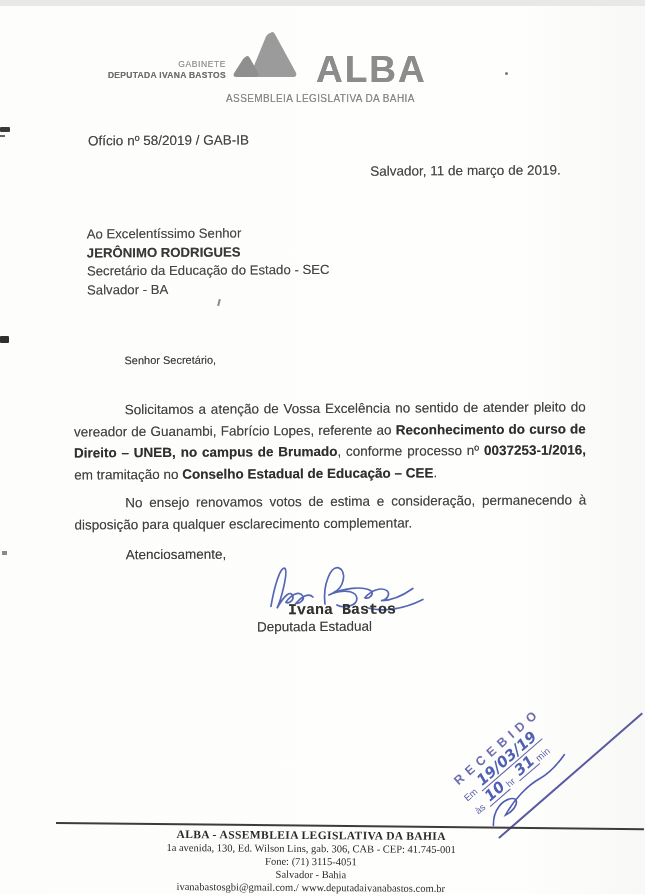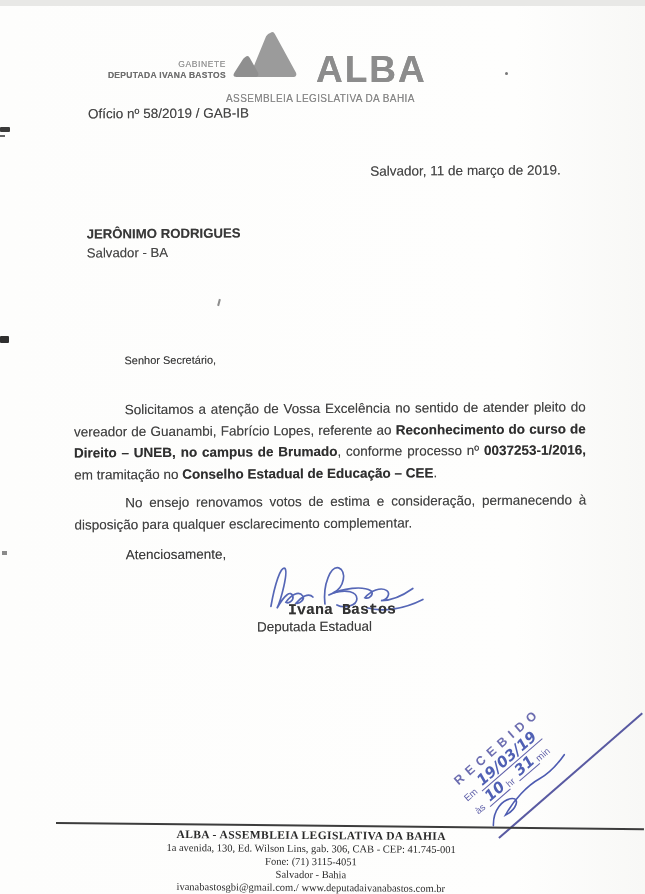--- a/index.html
+++ b/index.html
@@ -18,21 +18,21 @@
   .cabinet{position:absolute;top:53px;left:58px;width:168px;text-align:right;line-height:11px;}
   .cabinet .l1{font-size:8.5px;color:#9a9a9a;letter-spacing:.6px;}
   .cabinet .l2{font-size:8.5px;color:#6f6f6f;font-weight:bold;letter-spacing:.3px;}
   .logo{position:absolute;top:24px;left:226px;width:230px;}
   .logo-top{display:flex;align-items:flex-end;}
   .logo-word{font-size:37px;font-weight:bold;color:#8c8c8c;letter-spacing:2px;line-height:40px;margin-left:8px;}
   .logo-sub{font-size:10px;color:#8a8a8a;letter-spacing:.4px;margin-top:3px;white-space:nowrap;}
 
   
   .letter{position:absolute;top:0;left:0;width:100%;height:100%;transform:rotate(-0.35deg);}
-  .ref{position:absolute;top:99px;left:90px;font-size:13.5px;color:#454545;}
+  .ref{position:absolute;top:126px;left:90px;font-size:13.5px;color:#454545;}
   .dateline{position:absolute;top:158px;left:372px;font-size:13.5px;color:#454545;}
   .recipient{position:absolute;top:218px;left:88px;font-size:13.2px;line-height:18.5px;color:#464646;}
   .recipient .name{font-weight:bold;color:#383838;}
   .salutation{position:absolute;top:347px;left:125px;font-size:11px;}
   .para{position:absolute;left:74px;width:512px;font-size:13.5px;line-height:21.5px;
         text-align:justify;text-indent:51px;color:#424242;margin:0;}
   .p1{top:392px;}
   .p2{top:485px;}
   .para b{color:#2f2f2f;}
   .closing{position:absolute;top:540px;left:125px;font-size:13.5px;text-align:center;}
@@ -84,21 +84,23 @@
     </div>
     <div class="logo-sub soft">ASSEMBLEIA LEGISLATIVA DA BAHIA</div>
   </div>
 
   <div class="letter">
 
     <div class="ref soft">Ofício nº 58/2019 / GAB-IB</div>
     <div class="dateline soft">Salvador, 11 de março de 2019.</div>
 
     <div class="recipient soft">
+      <div>Ao Excelentíssimo Senhor</div>
       <div class="name">JERÔNIMO RODRIGUES</div>
+      <div>Secretário da Educação do Estado - SEC</div>
       <div>Salvador - BA</div>
     </div>
 
     <div class="salutation soft">Senhor Secretário,</div>
 
     <p class="para p1 soft"><span>Solicitamos a atenção de Vossa Excelência no sentido de atender pleito do vereador de Guanambi, Fabrício Lopes, referente ao </span><b>Reconhecimento do curso de Direito – UNEB, no campus de Brumado</b><span>, conforme processo nº </span><b>0037253-1/2016,</b><span> em tramitação no </span><b>Conselho Estadual de Educação – CEE</b><span>.</span></p>
 
     <p class="para p2 soft">No ensejo renovamos votos de estima e consideração, permanecendo à disposição para qualquer esclarecimento complementar.</p>
 
     <div class="closing soft">Atenciosamente,</div>

